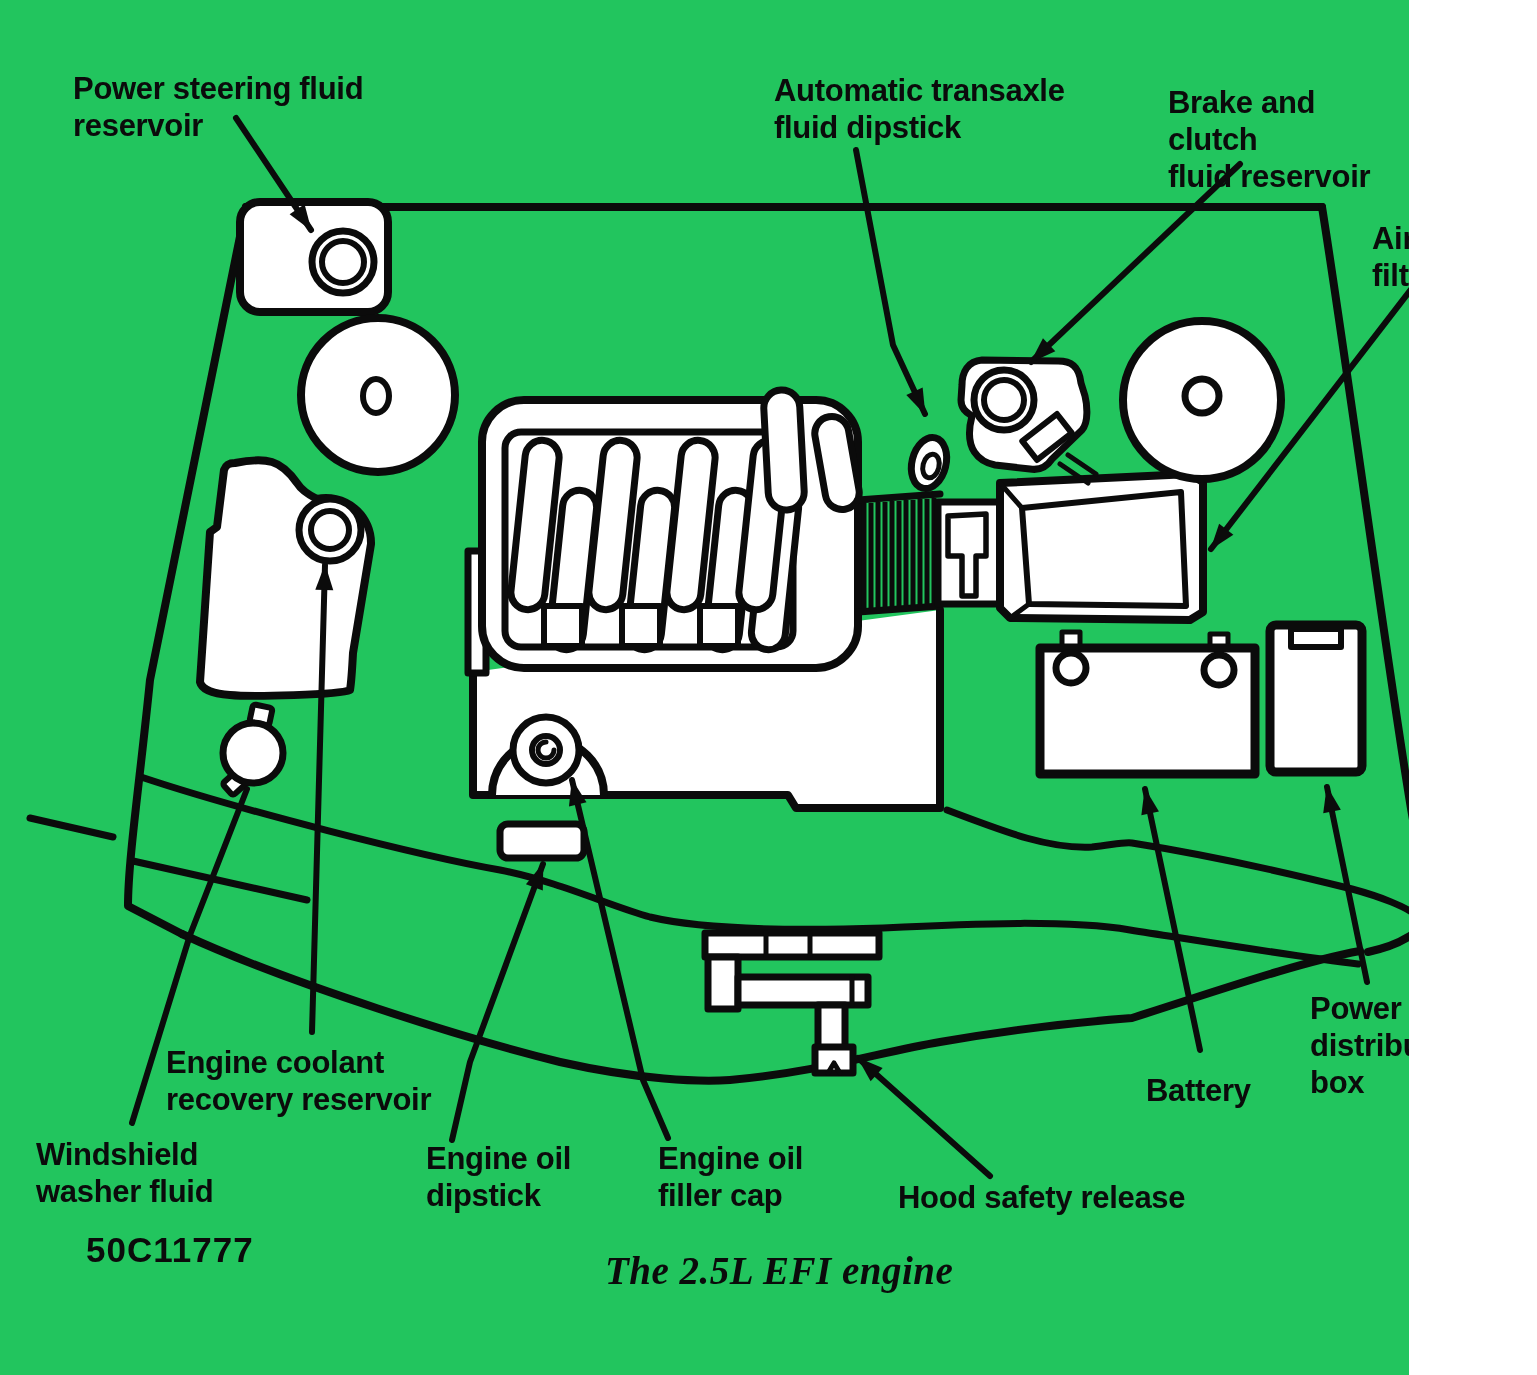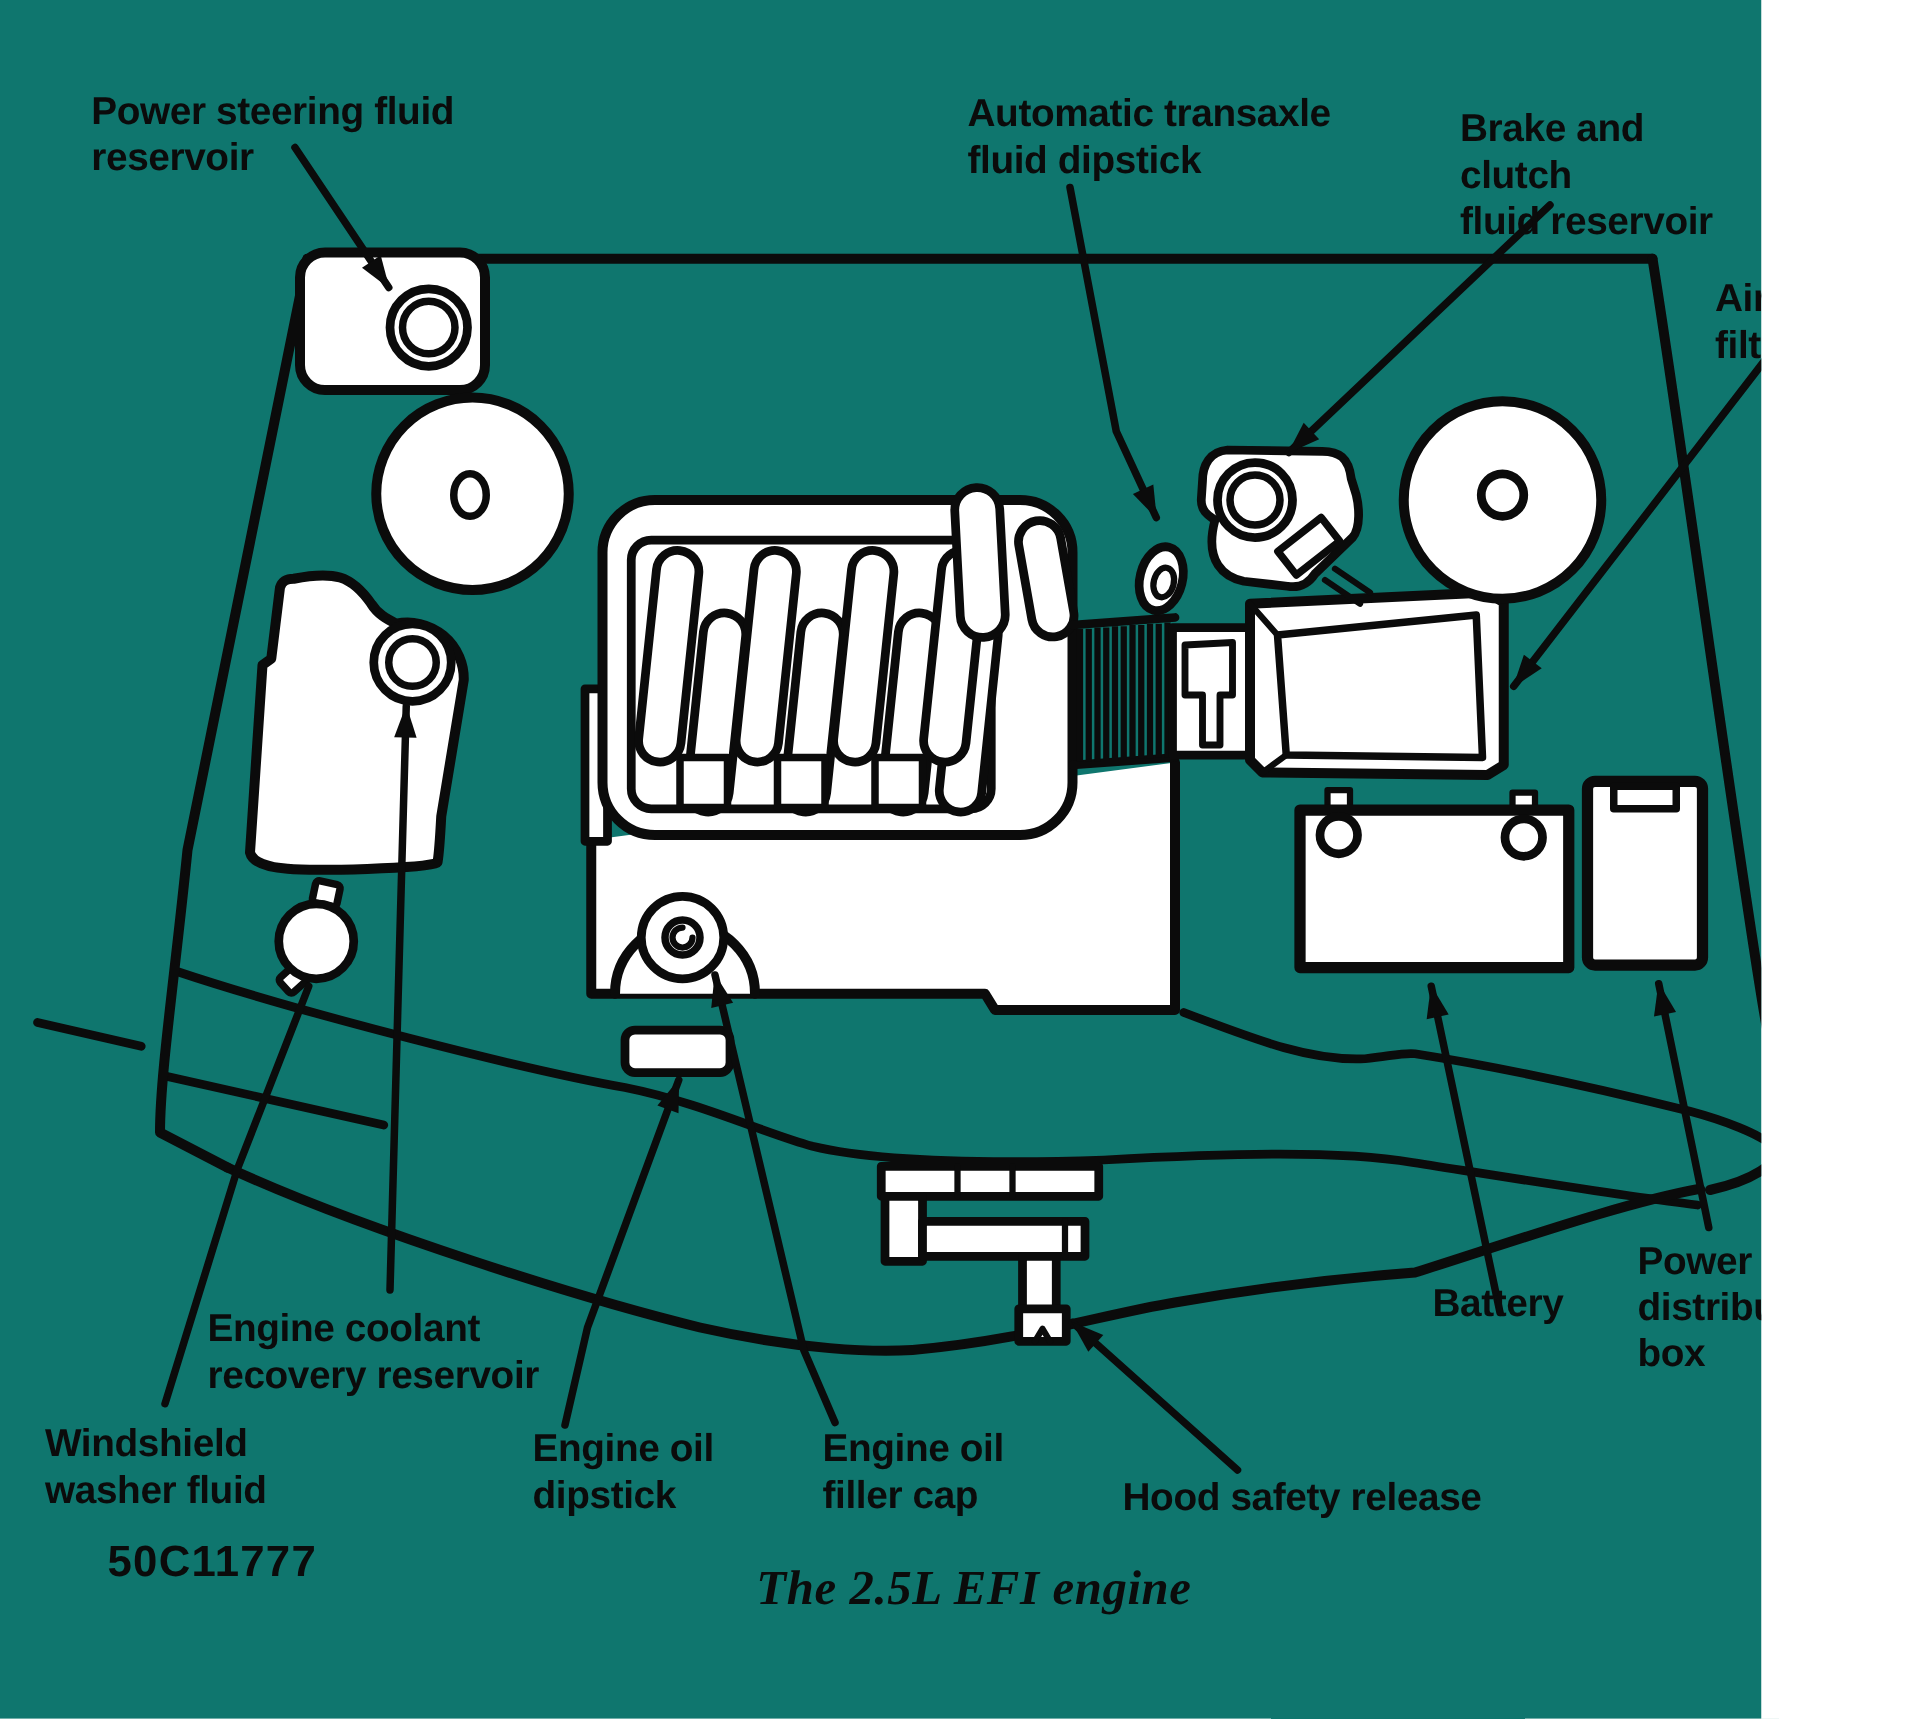--- a/index.html
+++ b/index.html
@@ -1,19 +1,19 @@
 <!DOCTYPE html>
 <html><head>
 <meta charset="utf-8">
 <style>
   html,body{margin:0;padding:0;background:#fff;}
   #stage{
     position:relative;
     width:1409px;height:1375px;
-    background:#0f766e;
+    background:#22c55e;
     font-family:"Liberation Sans", sans-serif;
     overflow:hidden;
   }
   #diagram-svg{position:absolute;left:0;top:0;}
   .lbl{
     position:absolute;
     font-weight:700;
     font-size:31px;
     line-height:37px;
     letter-spacing:-0.3px;
@@ -225,21 +225,21 @@
   <div class="lbl" style="left:1372px;top:220px;">Air filter</div>
   <div class="lbl" style="left:166px;top:1044px;">Engine coolant
 recovery reservoir</div>
   <div class="lbl" style="left:36px;top:1136px;">Windshield
 washer fluid</div>
   <div class="lbl" style="left:426px;top:1140px;">Engine oil
 dipstick</div>
   <div class="lbl" style="left:658px;top:1140px;">Engine oil
 filler cap</div>
   <div class="lbl" style="left:898px;top:1179px;">Hood safety release</div>
-  <div class="lbl" style="left:1146px;top:1024px;">Battery</div>
+  <div class="lbl" style="left:1146px;top:1072px;">Battery</div>
   <div class="lbl" style="left:1310px;top:990px;">Power
 distribution
 box</div>
 
   <div class="fig-code" style="left:86px;top:1230px;">50C11777</div>
   <div class="caption" style="left:605px;top:1248px;">The 2.5L EFI engine</div>
 
 </div>
 
 </body></html>

